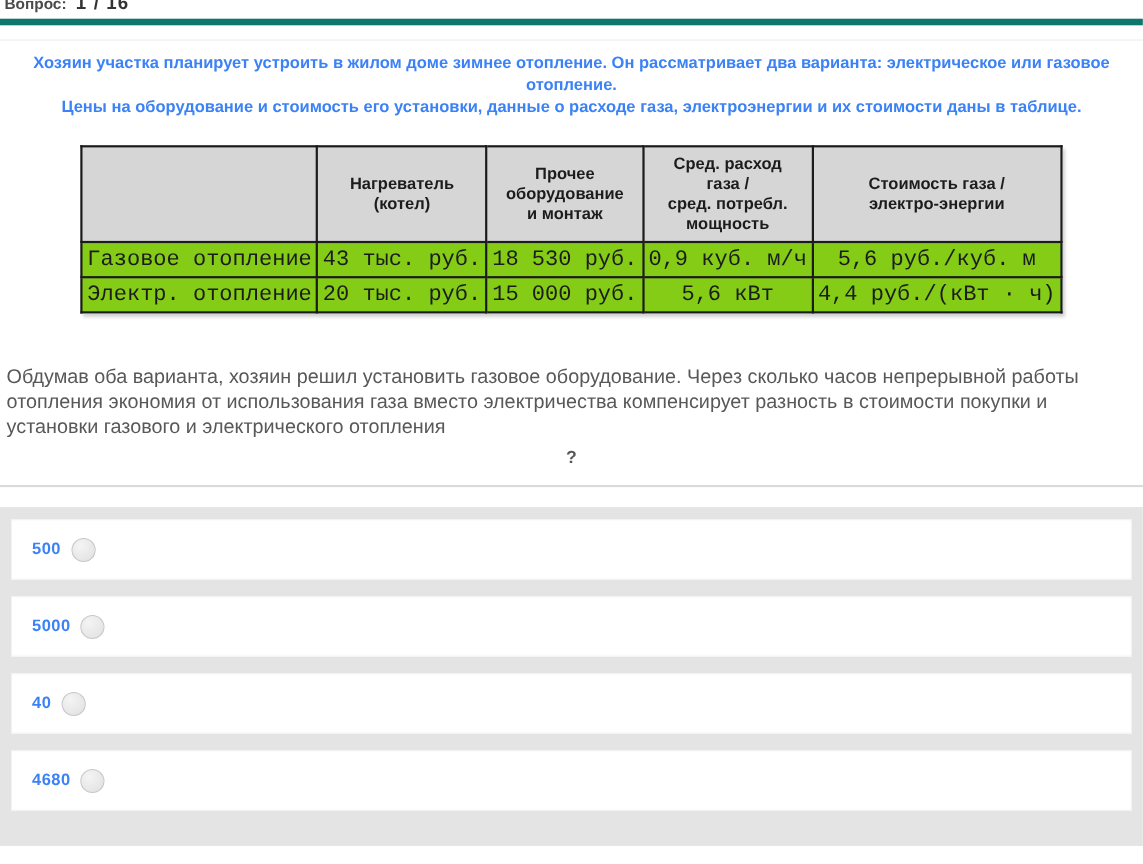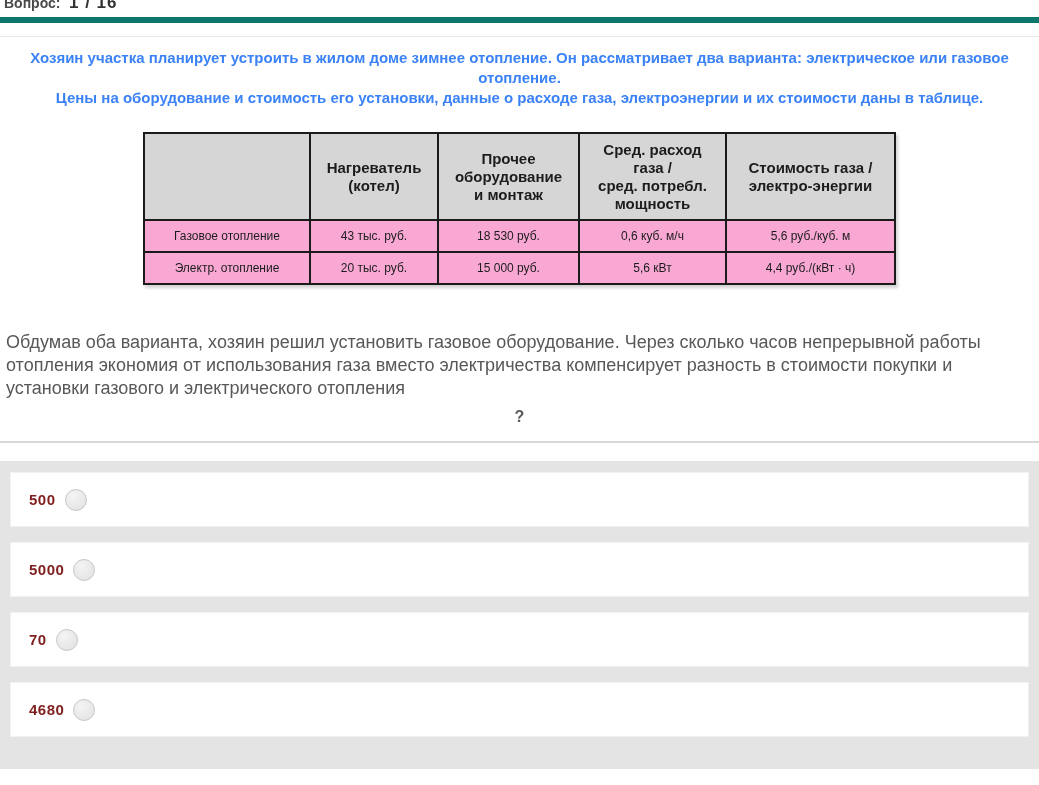--- a/index.html
+++ b/index.html
@@ -69,23 +69,23 @@
     background: #d6d6d6;
     font-family: "Liberation Sans", sans-serif;
     font-size: 15px;
     font-weight: 700;
     color: #1c1c1c;
     height: 87px;
     white-space: pre-line;
     line-height: 18px;
   }
   .heat-table td {
-    background: #f9a8d4;
-    font-family: Liberation Sans, sans-serif;
-    font-size: 12px;
+    background: #84cc16;
+    font-family: Liberation Mono, monospace;
+    font-size: 20px;
     color: #1c1c1c;
     height: 32px;
     white-space: nowrap;
   }
 
   .question2 {
     margin: 46px 6px 0 6px;
     text-align: left;
     font-size: 18px;
     font-weight: 400;
@@ -119,21 +119,21 @@
     margin-bottom: 15px;
     display: flex;
     align-items: center;
     padding-left: 18px;
     cursor: pointer;
   }
   .option-card:last-child { margin-bottom: 0; }
   .option-label {
     font-size: 15px;
     font-weight: 700;
-    color: #7f1d1d;
+    color: #3b82f6;
     letter-spacing: 0.5px;
   }
   .radio {
     width: 22px; height: 22px;
     border-radius: 50%;
     margin-left: 9px;
     border: 1px solid #c7c7c7;
     background: radial-gradient(circle at 35% 30%, #f4f4f4 0%, #e7e7e7 65%, #dedede 100%);
   }
 </style>
@@ -178,21 +178,21 @@
 мощность</th>
         <th>Стоимость газа /
 электро-энергии</th>
       </tr>
     </thead>
     <tbody>
       <tr>
         <td>Газовое отопление</td>
         <td>43 тыс. руб.</td>
         <td>18 530 руб.</td>
-        <td>0,6 куб. м/ч</td>
+        <td>0,9 куб. м/ч</td>
         <td>5,6 руб./куб. м</td>
       </tr>
       <tr>
         <td>Электр. отопление</td>
         <td>20 тыс. руб.</td>
         <td>15 000 руб.</td>
         <td>5,6 кВт</td>
         <td>4,4 руб./(кВт · ч)</td>
       </tr>
     </tbody>
@@ -212,21 +212,21 @@
     <span class="option-label">500</span>
     <span class="radio"></span>
   </div>
 
   <div class="option-card">
     <span class="option-label">5000</span>
     <span class="radio"></span>
   </div>
 
   <div class="option-card">
-    <span class="option-label">70</span>
+    <span class="option-label">40</span>
     <span class="radio"></span>
   </div>
 
   <div class="option-card">
     <span class="option-label">4680</span>
     <span class="radio"></span>
   </div>
 
 </div>
 

